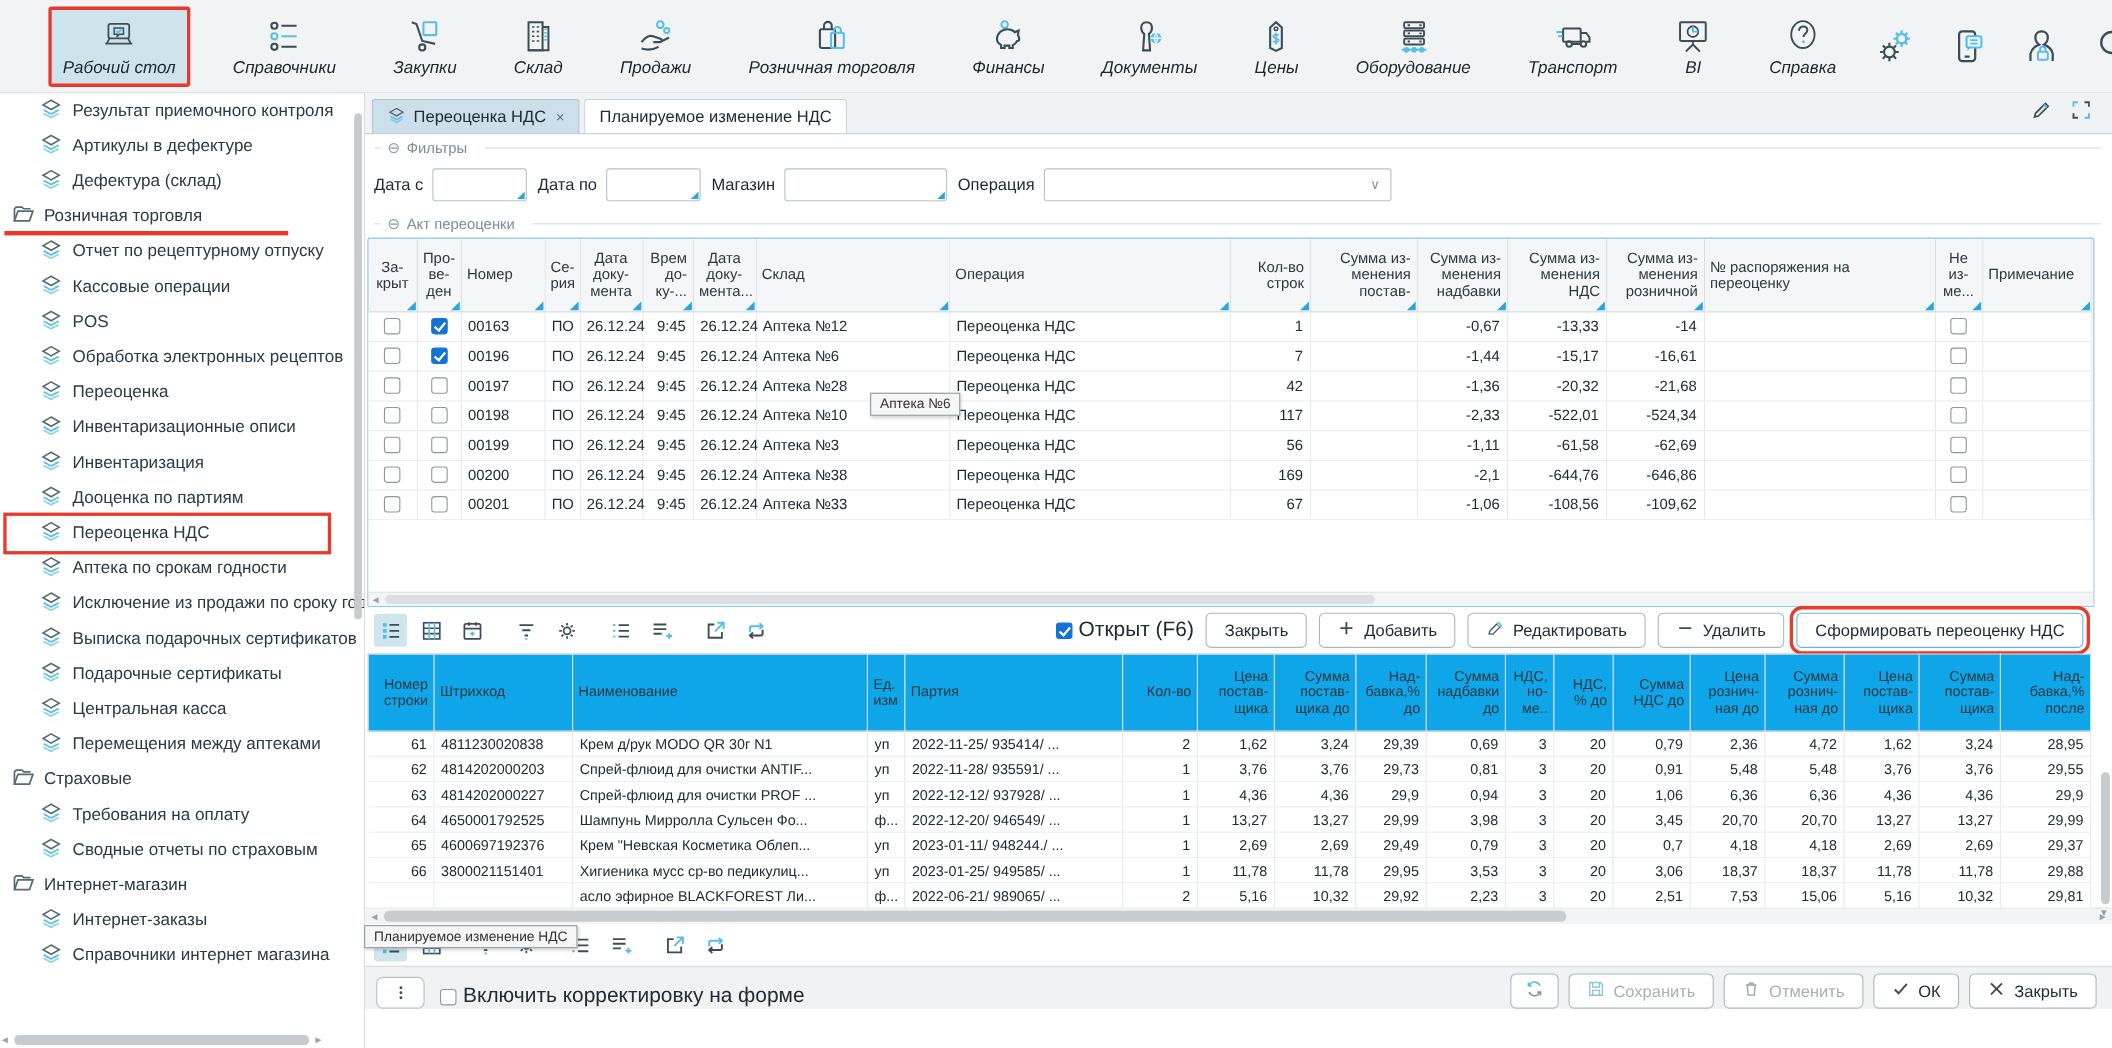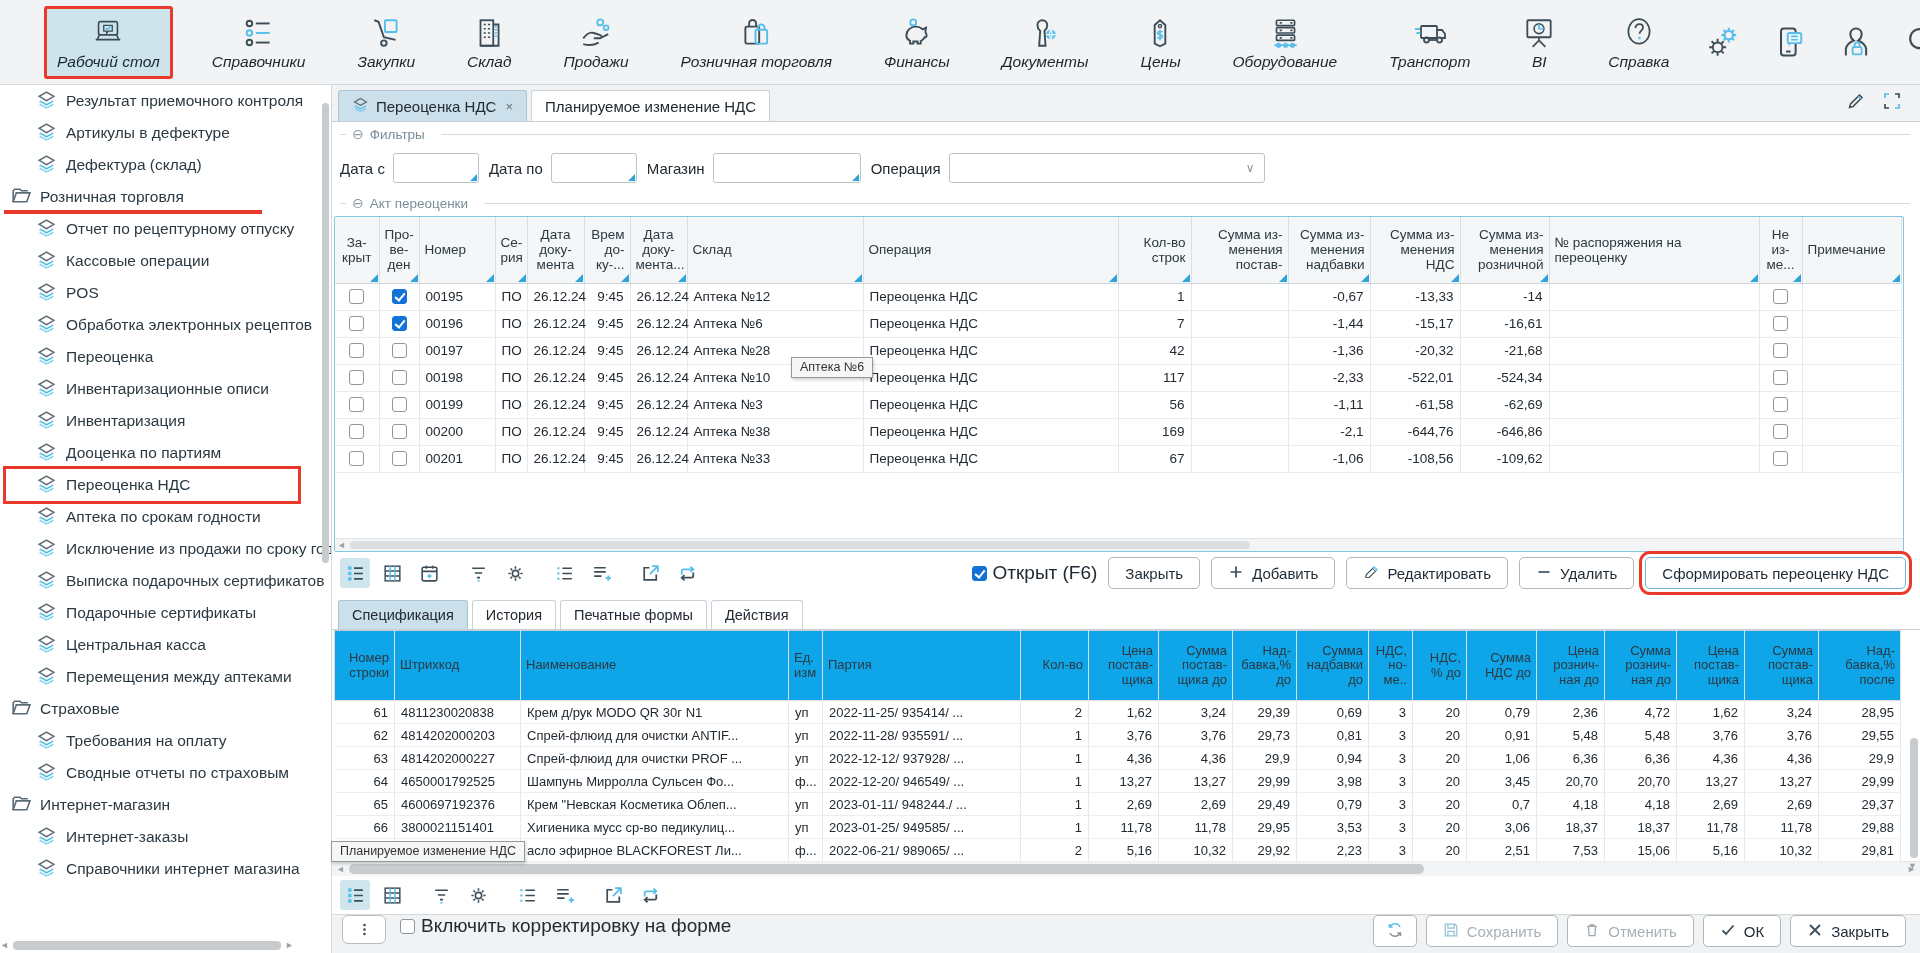--- a/index.html
+++ b/index.html
@@ -88,40 +88,40 @@
   
   .midbar { height:42px; display:flex; align-items:center; padding:0 10px 0 8px; background:#fff; }
   .ticon { width:30px; height:30px; display:flex; align-items:center; justify-content:center; border-radius:3px; margin-right:7px; cursor:pointer; }
   .ticon svg { width:21px; height:21px; }
   .ticon.selected { background:#cfe6ee; }
   .tgap { width:12px; }
   .midright { margin-left:auto; display:flex; align-items:center; gap:11px; }
   .cblabel { display:flex; align-items:center; gap:6px; font-size:19px; }
   .btn { display:inline-flex; align-items:center; justify-content:center; gap:8px; height:32px; padding:0 16px; background:#fff; border:1px solid #aeb7bd; border-radius:5px; font-size:15px; color:#1f2a33; cursor:pointer; white-space:nowrap; }
   .btn svg { width:16px; height:16px; }
-  .btn.annotated { border-color:#6db7d4; outline:3px solid #e8392b; outline-offset:3px; margin-right:4px; }
+  .btn.annotated { border-color:#6db7d4; outline:3px solid #e8392b; outline-offset:3px; margin-right:16px; }
   .btn.disabled { color:#a8b0b5; }
 
   
   .dtabs { height:36px; background:#fff; display:flex; align-items:flex-end; padding-left:6px; border-bottom:1px solid #c6cfd5; }
   .dtabs .dtab { height:29px; font-size:14.5px; }
   .detailwrap { position:relative; height:231px; }
   table.dgrid { border-collapse:collapse; table-layout:fixed; width:1566px; margin-left:2px; }
   table.dgrid th { background:#0ea5e9; border:1px solid #d9dee1; border-top:1px solid #c9ced2; font-weight:normal; font-size:13px; color:#2b3942; padding:2px 5px; line-height:1.12; vertical-align:middle; cursor:pointer; }
   table.dgrid td { border-right:1px solid #e6eaec; border-bottom:1px solid #eceff1; font-size:13px; padding:1px 6px; height:23px; background:#fff; white-space:nowrap; overflow:hidden; }
   .dvscroll { position:absolute; right:0; top:0; width:13px; height:231px; }
   .dvscroll .thumb { position:absolute; right:2px; top:108px; width:8px; height:120px; background:#c7cbce; border-radius:4px; }
   .dvscroll .arr { position:absolute; right:3px; bottom:-10px; color:#9aa2a8; font-size:9px; }
   .dhscroll { height:15px; background:#f3f4f5; border-top:1px solid #e2e6e8; display:flex; align-items:center; color:#9aa2a8; font-size:9px; padding:0 4px; }
   .dhscroll .thumb { height:10px; width:1075px; background:#c9cccf; border-radius:5px; margin-left:4px; }
   .dhscroll .rarr { margin-left:auto; }
 
   
   .toolbar2 { height:38px; display:flex; align-items:center; padding-left:8px; background:#fff; }
-  .statusbar { height:39px; background:#f1f2f3; border-top:1px solid #d6dadd; display:flex; align-items:flex-start; padding:0 14px 0 10px; gap:14px; }
+  .statusbar { height:39px; background:#f1f2f3; border-top:1px solid #d6dadd; display:flex; align-items:flex-end; padding:0 14px 0 10px; gap:14px; }
   .kebab { width:44px; height:29px; background:#fff; border:1px solid #b9c0c5; border-radius:6px; display:flex; align-items:center; justify-content:center; cursor:pointer; }
   .kebab svg { width:15px; height:15px; }
   .statusbar .btns { margin-left:auto; display:flex; gap:9px; }
   .btn.iconic { padding:0 13px; }
 
   
   .tooltip { position:absolute; background:#f6f6f6; border:1px solid #8f9b9f; box-shadow:1px 2px 3px rgba(0,0,0,.18); font-size:12.5px; color:#333; padding:2px 8px 3px; white-space:nowrap; z-index:50; }
   #tip1 { left:791px; top:357px; }
   #tip2 { left:331px; top:841px; }
 </style>
@@ -650,21 +650,21 @@
                 <th class="sort ar" style="height:66px">Сумма из-менения розничной</th>
                 <th class="sort al" style="height:66px">№ распоряжения на переоценку</th>
                 <th class="sort ac" style="height:66px">Не из-ме...</th>
                 <th class="sort al" style="height:66px">Примечание</th>
               </tr>
             </thead>
             <tbody>
               <tr>
                 <td class="ac"><span class="cb"></span></td>
                 <td class="ac"><span class="cb on"></span></td>
-                <td class="al"><span>00195</span></td>
+                <td class="al"><span>00163</span></td>
                 <td class="ac"><span>ПО</span></td>
                 <td class="ac"><span>26.12.24</span></td>
                 <td class="ar"><span>9:45</span></td>
                 <td class="ac"><span>26.12.24</span></td>
                 <td class="al"><span>Аптека №12</span></td>
                 <td class="al"><span>Переоценка НДС</span></td>
                 <td class="ar"><span>1</span></td>
                 <td class="ar"><span></span></td>
                 <td class="ar"><span>-0,67</span></td>
                 <td class="ar"><span>-13,33</span></td>
@@ -890,34 +890,20 @@
                   </svg></span>
                 <span>Удалить</span>
               </button>
               <button class="btn annotated">
                 <span>Сформировать переоценку НДС</span>
               </button>
             </span>
         </div>
       </div>
 
-      <div class="dtabs" id="detail-tabs">
-          <div class="dtab active">
-            <span>Спецификация</span>
-          </div>
-          <div class="dtab">
-            <span>История</span>
-          </div>
-          <div class="dtab">
-            <span>Печатные формы</span>
-          </div>
-          <div class="dtab">
-            <span>Действия</span>
-          </div>
-        </div>
 
       <div class="detailwrap">
         <table class="dgrid" id="detail-table">
             <colgroup>
               <col style="width:60px">
               <col style="width:126px">
               <col style="width:268px">
               <col style="width:34px">
               <col style="width:198px">
               <col style="width:68px">

